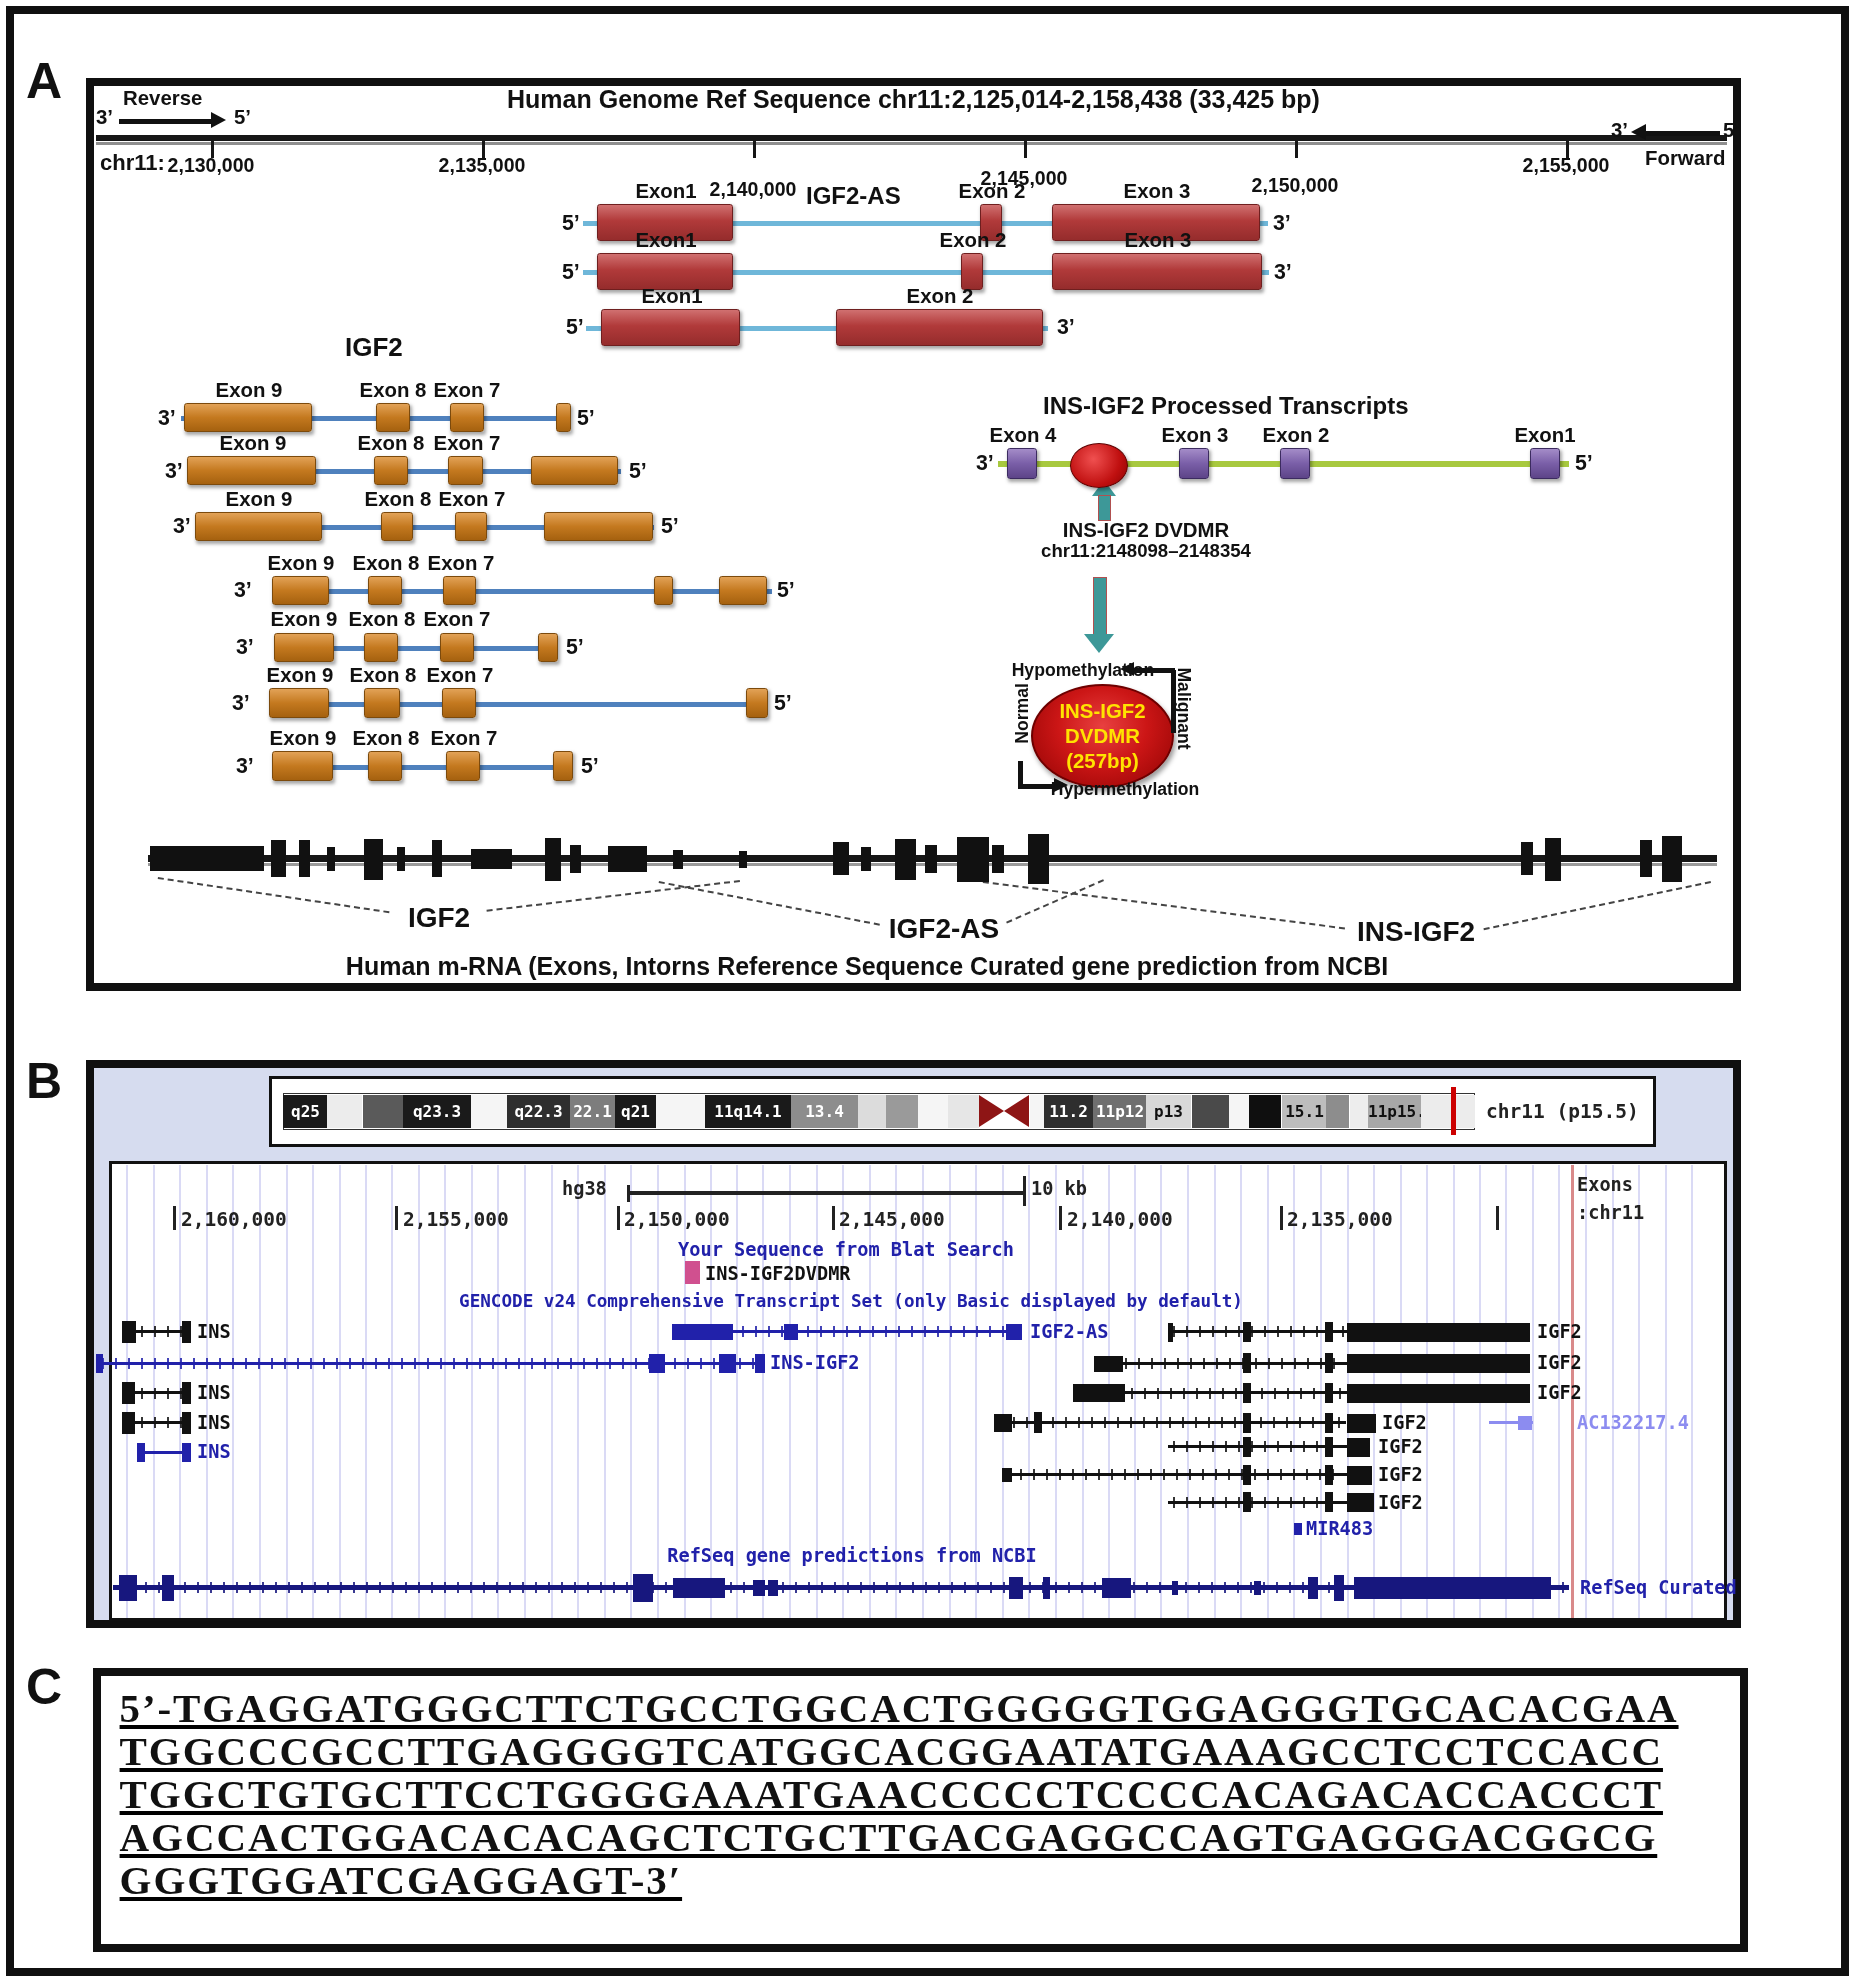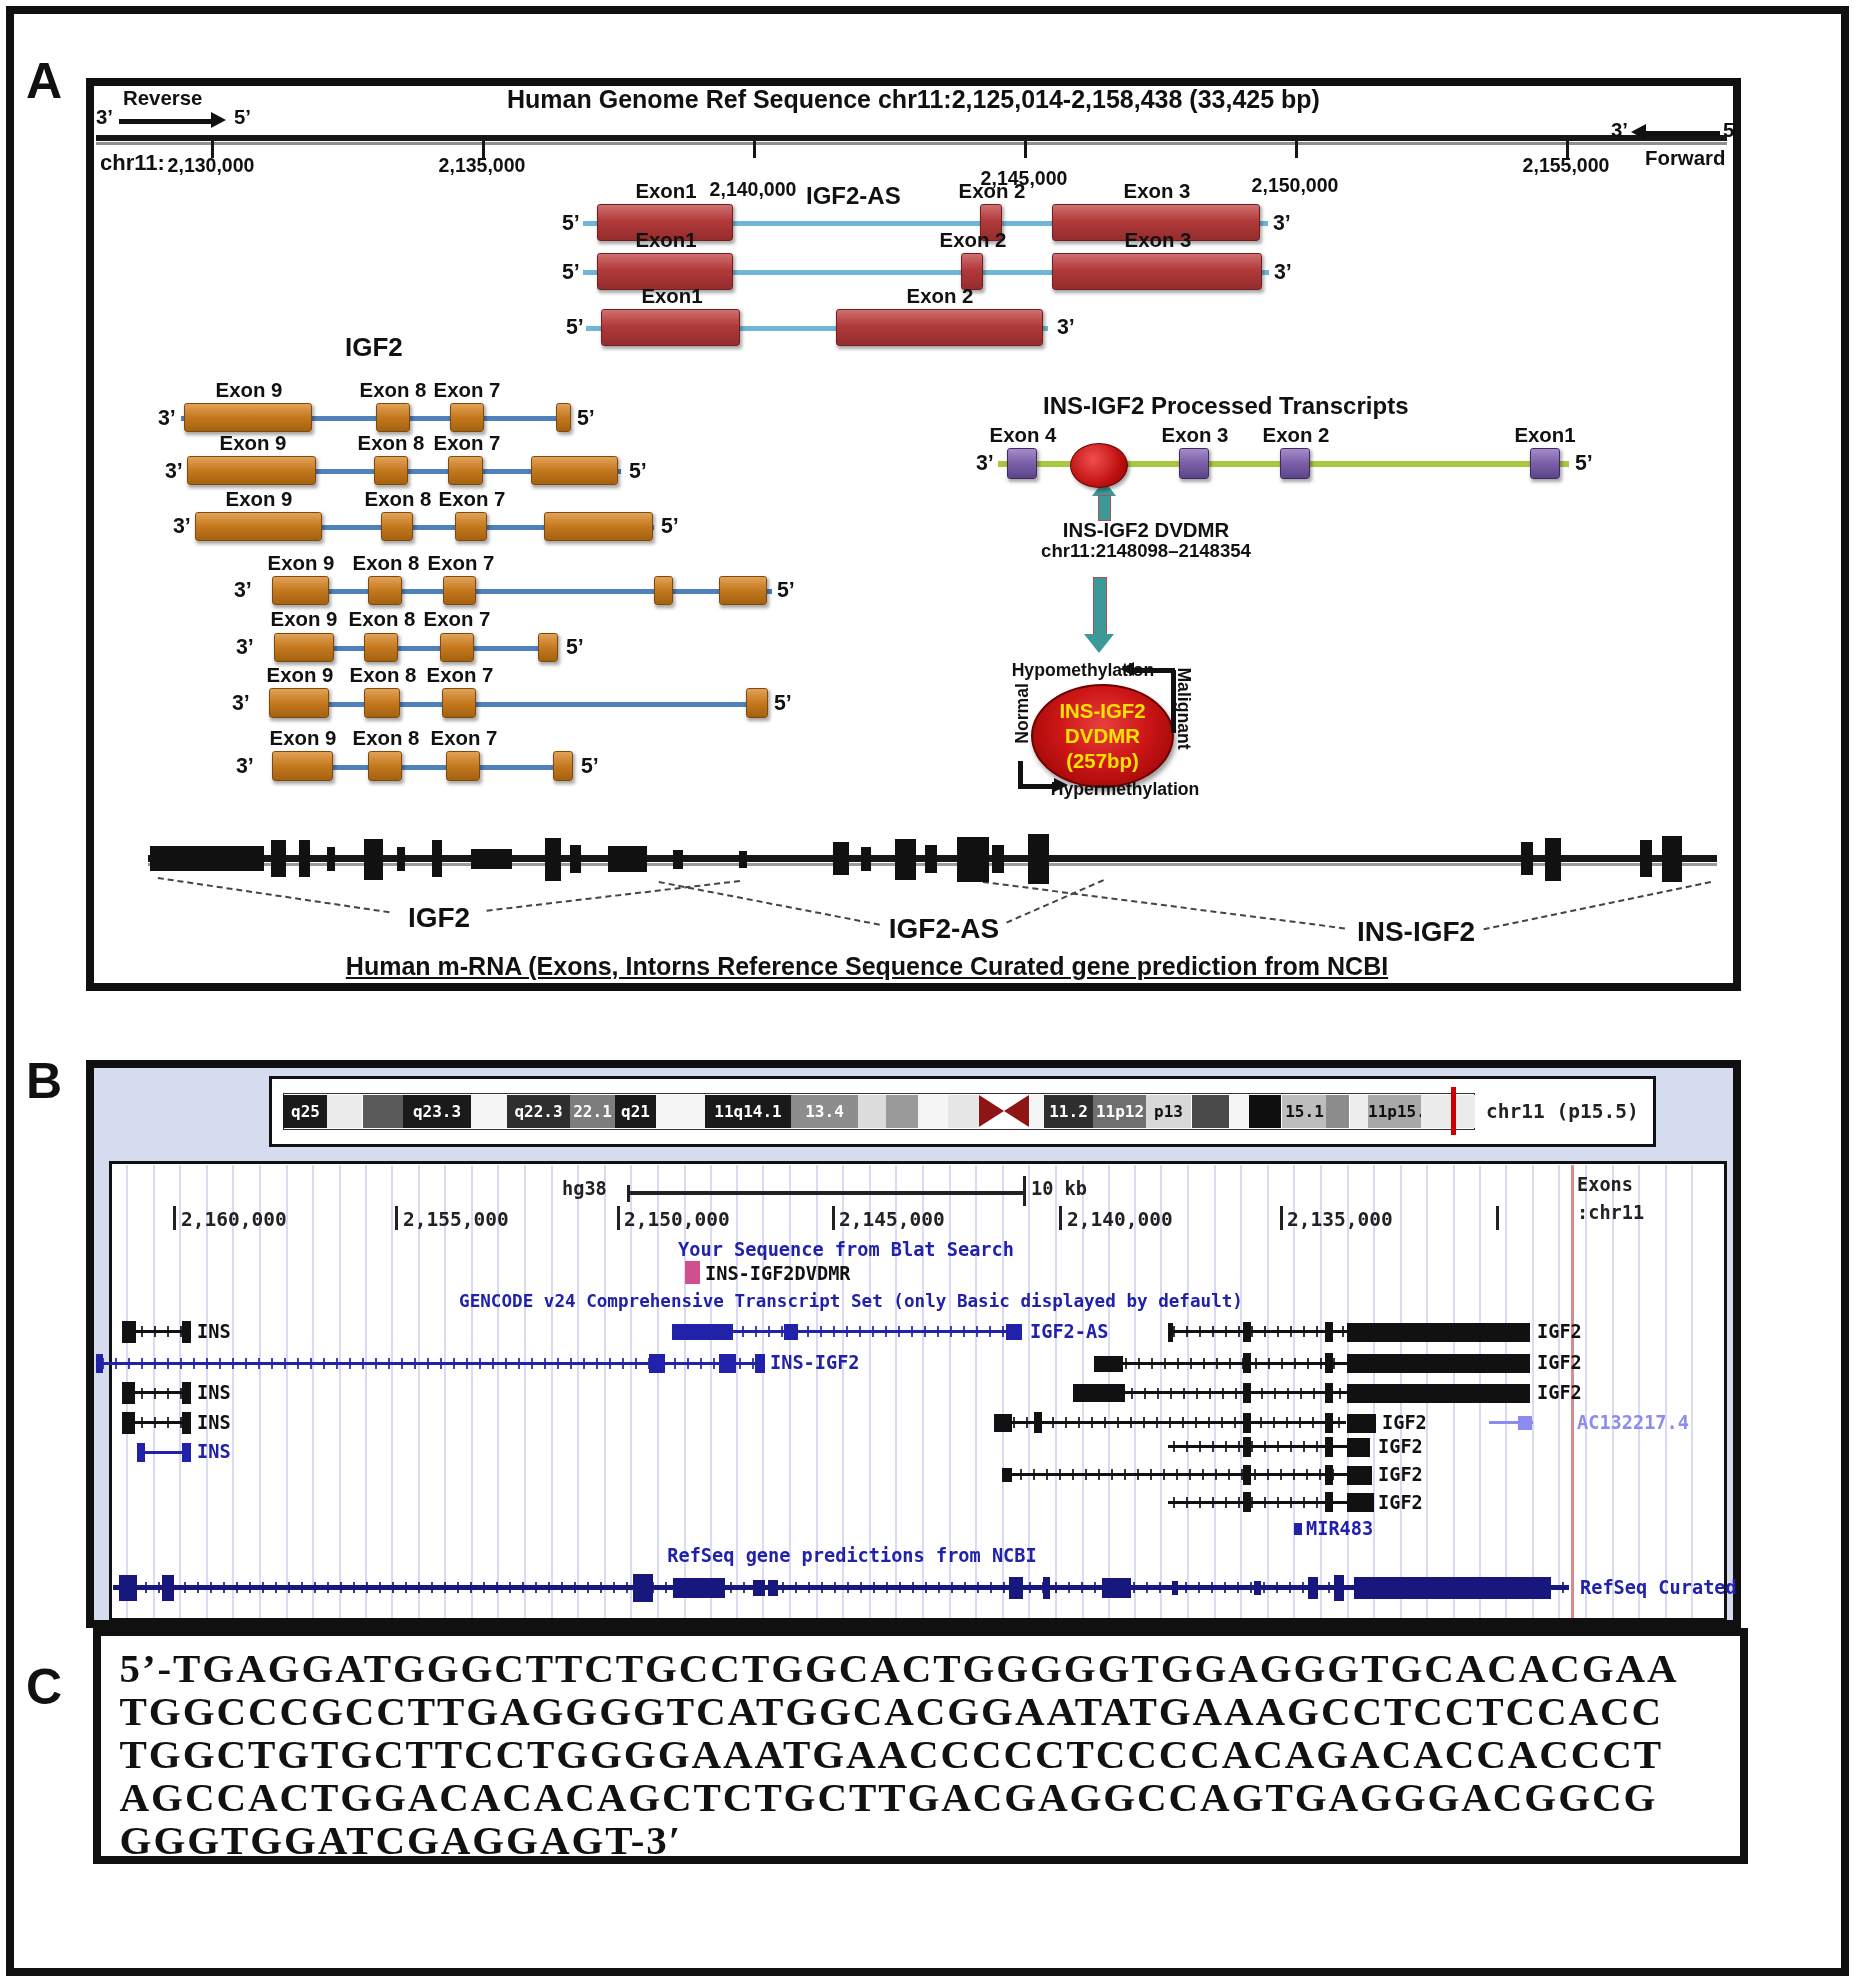--- a/index.html
+++ b/index.html
@@ -11,42 +11,42 @@
   .panel-letter{position:absolute;font:bold 50px "Liberation Sans",sans-serif;color:#111;z-index:5;}
   .z5{z-index:5;}
   .cx{transform:translateX(-50%);}
   .pa-title{position:absolute;left:88px;top:85px;width:1651px;text-align:center;
             font:bold 25px "Liberation Sans",sans-serif;color:#111;}
   .sec-title{position:absolute;font:bold 24px "Liberation Sans",sans-serif;color:#111;white-space:nowrap;}
   .small-bold{position:absolute;font:bold 20.4px "Liberation Sans",sans-serif;color:#111;white-space:nowrap;}
   .exlbl{position:absolute;font:bold 20.4px "Liberation Sans",sans-serif;color:#111;white-space:nowrap;transform:translateX(-50%);z-index:4;}
   .endlbl{position:absolute;font:bold 21.3px "Liberation Sans",sans-serif;color:#111;white-space:nowrap;z-index:4;}
   .gtlbl{position:absolute;font:bold 28px "Liberation Sans",sans-serif;color:#111;white-space:nowrap;transform:translateX(-50%);z-index:4;}
-  .caption{position:absolute;font:bold 25px "Liberation Sans",sans-serif;color:#111;white-space:nowrap;transform:translateX(-50%);z-index:5;text-decoration:underline;}
+  .caption{position:absolute;font:bold 25px "Liberation Sans",sans-serif;color:#111;white-space:nowrap;transform:translateX(-50%);z-index:5;}
   .ex-red{position:absolute;background:linear-gradient(180deg,#d07070 0%,#b13a3a 45%,#952c2c 100%);
           border:1.9px solid #6f1f1f;border-radius:2.8px;box-shadow:1.9px 2.8px 3.7px rgba(0,0,0,.35);z-index:3;}
   .ex-orange{position:absolute;background:linear-gradient(180deg,#e2a257 0%,#c4791f 50%,#a5610f 100%);
           border:1.9px solid #7c4a0c;border-radius:2.8px;box-shadow:1.9px 2.8px 3.7px rgba(0,0,0,.35);z-index:3;}
   .ex-purple{position:absolute;background:linear-gradient(180deg,#a48cc8 0%,#7a5fa8 50%,#5d4488 100%);
           border:1.9px solid #3c2b60;border-radius:2.8px;box-shadow:1.9px 2.8px 3.7px rgba(0,0,0,.35);z-index:3;}
   .redellipse{position:absolute;border-radius:50%;
           background:radial-gradient(circle at 40% 35%,#f05050 0%,#c01010 60%,#8a0000 100%);
           border:1.9px solid #5e0000;box-shadow:1.9px 2.8px 3.7px rgba(0,0,0,.35);z-index:4;}
   .mono{font-family:"DejaVu Sans Mono",monospace;font-weight:bold;white-space:nowrap;}
   .b-blue{color:#2121aa;}
   .b-dark{color:#222222;}
   .meth{position:absolute;font:bold 17.6px "Liberation Sans",sans-serif;color:#111;white-space:nowrap;z-index:5;}
   .vrot{position:absolute;font:bold 17.6px "Liberation Sans",sans-serif;color:#111;white-space:nowrap;z-index:5;}
   .big-ellipse{position:absolute;left:1031px;top:684px;width:139px;height:100px;border-radius:50%;
           background:radial-gradient(ellipse at 50% 40%,#e84040 0%,#cc1616 45%,#8e0202 100%);
           border:2.8px solid #6e0000;box-shadow:1.9px 3.7px 5.6px rgba(0,0,0,.4);z-index:4;
           display:flex;flex-direction:column;align-items:center;justify-content:center;}
   .big-ellipse span{font:bold 20.4px "Liberation Sans",sans-serif;color:#ffe300;line-height:25px;}
-  .seq-box{position:absolute;left:93px;top:1628px;width:1655px;height:236px;border:8.3px solid #101010;
-           box-sizing:border-box;padding:11px 18.6px;z-index:2;}
+  .seq-box{position:absolute;left:93px;top:1668px;width:1655px;height:284px;border:8.3px solid #101010;
+           box-sizing:border-box;padding:11px 18.6px;z-index:2;text-decoration:underline;}
   .seq-line{font:bold 41px "Liberation Serif",serif;color:#111;line-height:43px;letter-spacing:1.9px;white-space:nowrap;}
 </style>
 </head>
 <body>
 
 <div id="page">
   <div class="outer-frame"></div>
 
   <div class="panel-letter" style="left:26px;top:52px;">A</div>
   <div class="panel-letter" style="left:26px;top:1052px;">B</div>

